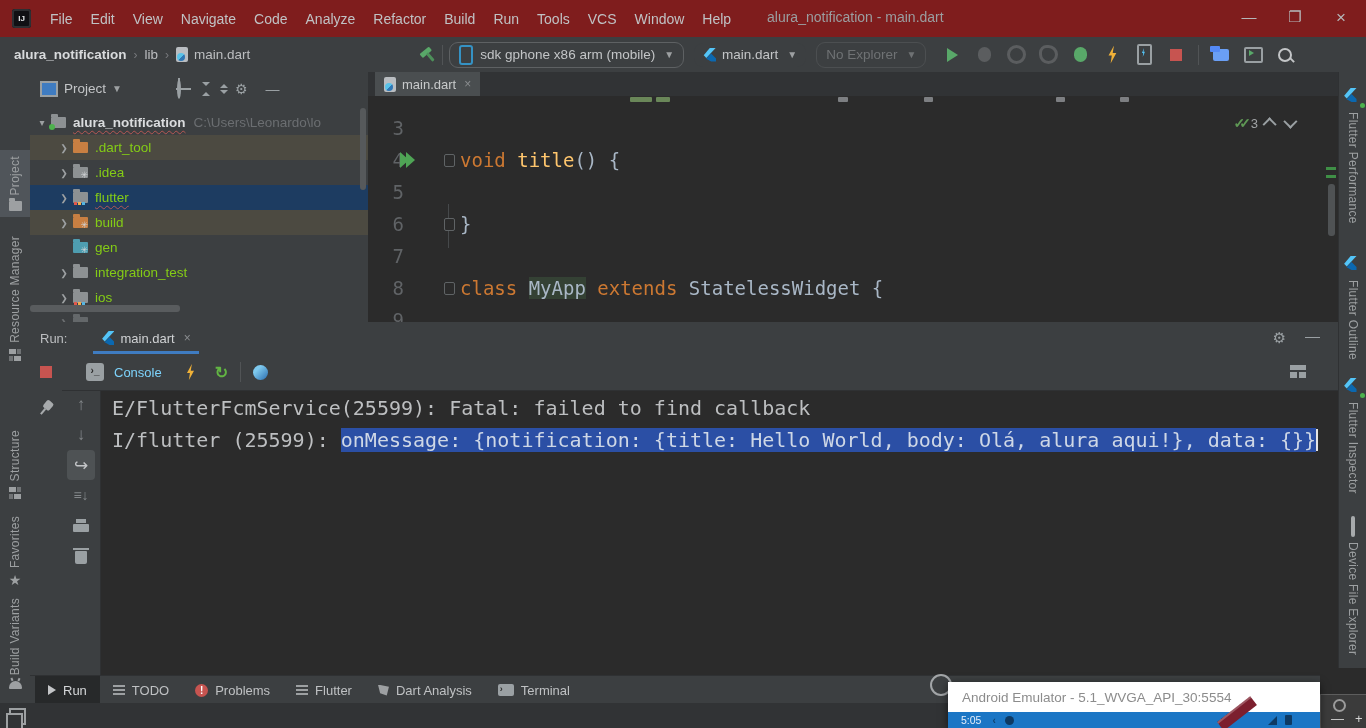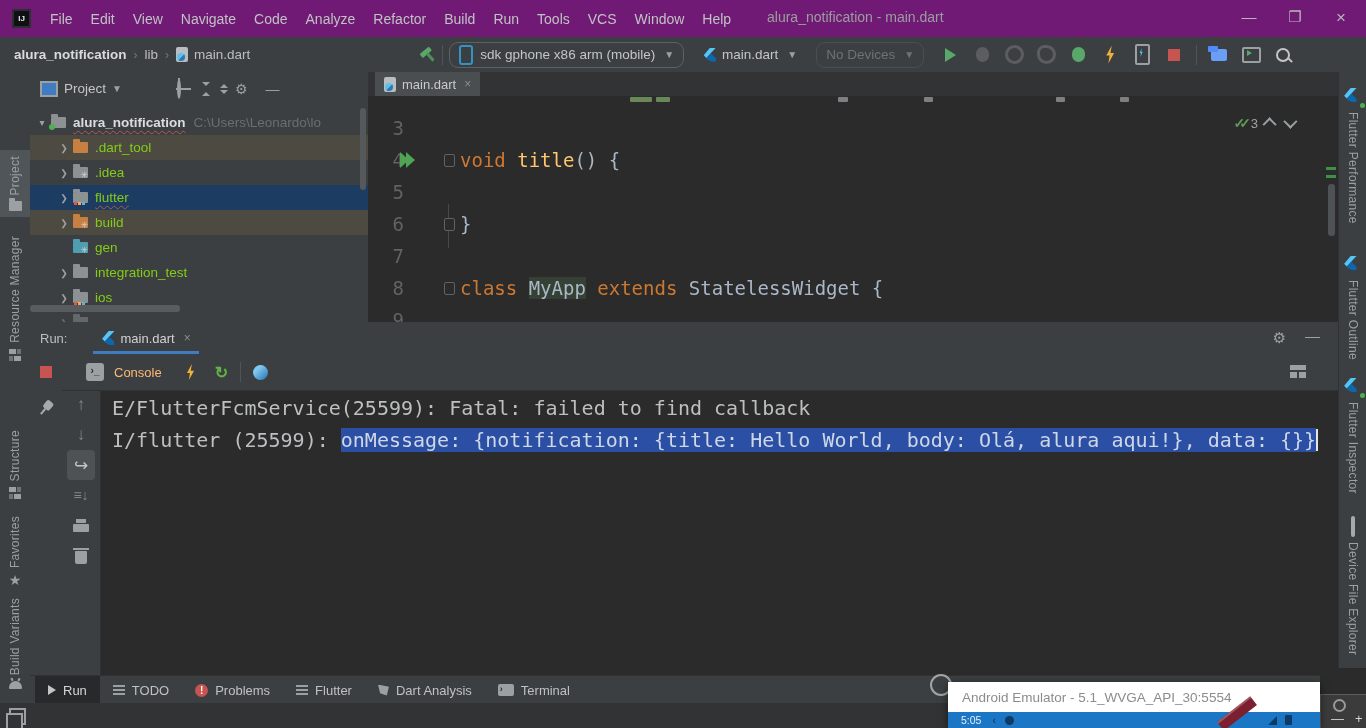--- a/index.html
+++ b/index.html
@@ -3,21 +3,21 @@
 <meta charset="utf-8">
 <style>
   html,body{margin:0;padding:0}
   body{
     width:1366px;height:728px;position:relative;overflow:hidden;
     background:#2b2b2b;font-family:"Liberation Sans",sans-serif;color:#bdbfc1;
     -webkit-font-smoothing:antialiased;
   }
   .abs{position:absolute}
   
-  #titlebar{left:0;top:0;width:1366px;height:37px;background:#701a75;display:flex;align-items:center}
+  #titlebar{left:0;top:0;width:1366px;height:37px;background:#7f1d1d;display:flex;align-items:center}
   #ide-logo{width:19px;height:19px;margin:0 10px 0 12px;background:#101014;border-radius:3px;
     display:flex;align-items:center;justify-content:center;font-size:8px;font-weight:bold;color:#e8eaec;
     box-shadow:inset 0 0 0 2px #2d2f33}
   .menu-item{font-size:14px;color:#c0c2c4;padding:4px 9px;cursor:default}
   #win-title{position:absolute;left:767px;top:9px;font-size:14px;color:#9b9ea0}
   .winbtn{position:absolute;top:8px;width:30px;text-align:center;font-size:15px;color:#b5b7b9}
   
   #toolbar{left:0;top:37px;width:1366px;height:35px;background:#3c3f41;display:flex;align-items:center;border-bottom:1px solid #2f3133}
   .crumb{font-size:13.5px;color:#bcbec0}
   .crumb.bold{font-weight:bold;color:#d8dadc}
@@ -142,21 +142,21 @@
   #run-tab .lbl{font-size:13px;color:#d0d2d4}
   #run-tab .x{margin-left:9px;color:#8a8d8f;font-size:12px}
   #run-tab .underline{position:absolute;left:0;right:0;bottom:0;height:3px;background:#3f7cc1}
   #run-hdr-gear{position:absolute;right:52px;top:7px;color:#9aa0a3;font-size:15px}
   #run-hdr-min{position:absolute;right:18px;top:5px;color:#9aa0a3;font-size:15px}
   #stop-col{position:absolute;left:0;top:32px;width:32px;bottom:0;background:#3c3f41}
   #icon-col{position:absolute;left:32px;top:68px;width:38px;bottom:0;background:#3c3f41;border-right:1px solid #2f3133}
   #console-toolbar{position:absolute;left:32px;top:32px;right:0;height:36px;background:#3c3f41;display:flex;align-items:center;border-bottom:1px solid #2f3133}
   .cons-ic{width:18px;height:18px;background:#9aa0a3;border-radius:3px;color:#2b2b2b;font-size:10px;font-weight:bold;
     display:flex;align-items:flex-start;justify-content:center;margin:0 10px 0 24px;line-height:15px}
-  #console-toolbar .lbl{font-size:13px;color:#fdba74}
+  #console-toolbar .lbl{font-size:13px;color:#7dd3fc}
   .restart-ic{color:#62b543;font-weight:bold;font-size:16px}
   .dart-ball{width:15px;height:15px;border-radius:50%;background:linear-gradient(135deg,#7ec9ee 30%,#2a6db0)}
   .layout-ic{position:absolute;right:32px;top:11px;width:16px;height:13px}
   .layout-ic::before{content:"";position:absolute;left:0;top:0;width:16px;height:5px;background:#9aa0a3}
   .layout-ic::after{content:"";position:absolute;left:0;bottom:0;width:16px;height:6px;
     background:linear-gradient(90deg,#9aa0a3 0 7px,transparent 7px 9px,#9aa0a3 9px 16px)}
   .colbtn{width:38px;height:30px;display:flex;align-items:center;justify-content:center;color:#83878a;font-size:17px}
   .colbtn.hl{background:#4e5254;border-radius:4px;width:28px;margin-left:5px;color:#c3c5c7}
   .printer{width:16px;height:13px;position:relative}
   .printer::before{content:"";position:absolute;left:3px;top:0;width:10px;height:4px;background:#9aa0a3}
@@ -228,21 +228,21 @@
     <span class="phone-ic"></span>
     <span>sdk gphone x86 arm (mobile)</span>
       <span class="carat">▼</span>
   </div>
   <div class="combo" style="border:none">
     <span class="flt"></span>
     <span>main.dart</span>
       <span class="carat">▼</span>
   </div>
   <div class="combo disabled">
-    <span>No Devices</span>
+    <span>No Explorer</span>
       <span class="carat">▼</span>
   </div>
 
   <span class="tb-ico">
       <span class="tri-green"></span>
     </span>
   <span class="tb-ico">
       <span class="bug dim"></span>
     </span>
   <span class="tb-ico">

